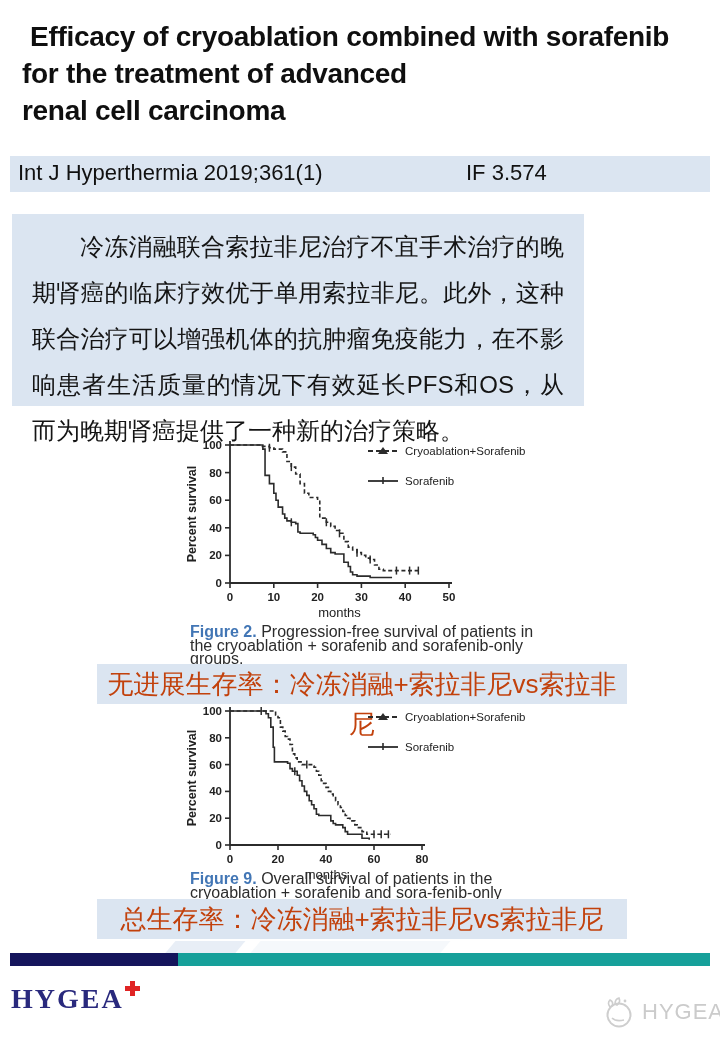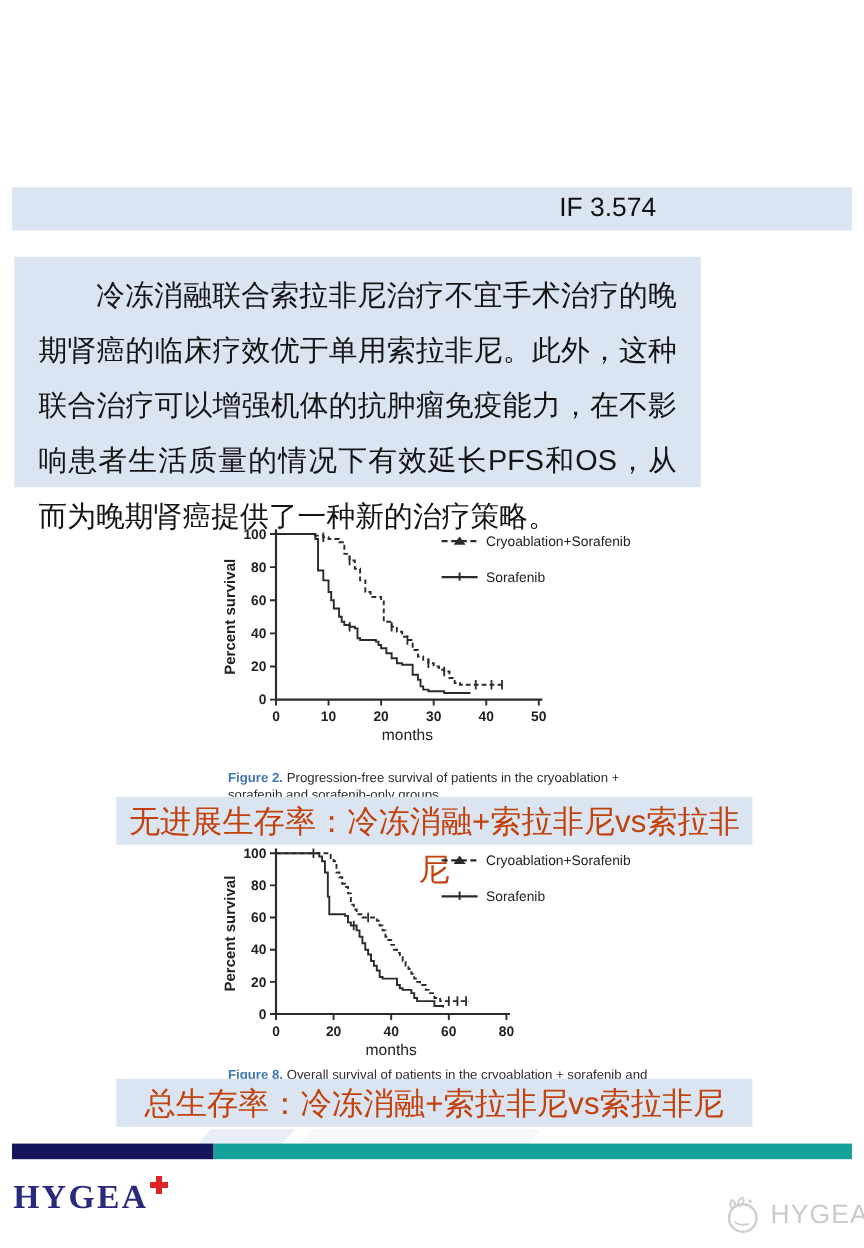--- a/index.html
+++ b/index.html
@@ -25,21 +25,21 @@
   .journal-bar .if{position:absolute;left:456px;top:4px;}
 
   .summary{position:absolute;left:12px;top:214px;width:572px;height:192px;
            background:var(--light-blue);padding:10px 20px 0 20px;}
   .summary p{font-size:24px;line-height:46px;color:#141414;text-indent:2em;text-align:justify;}
 
   .chart-svg{position:absolute;left:185px;width:360px;height:185px;}
   #pfs-svg{top:437px;}
   #os-svg{top:703px;}
 
-  .caption{position:absolute;left:190px;width:352px;font-size:11px;line-height:13.5px;color:#2c2c2c;margin-top:18px;}
+  .caption{position:absolute;left:190px;width:352px;font-size:16px;line-height:13.5px;color:#2c2c2c;}
   #caption-pfs{top:625px;}
   #caption-os{top:872px;}
   .caption .flabel{color:var(--caption-blue);font-weight:700;}
 
   .banner{position:absolute;left:97px;width:530px;height:40px;background:var(--light-blue);
           font-size:26px;line-height:40px;color:#c2410c;text-align:center;}
   #banner-pfs{top:664px;}
   #banner-os{top:899px;}
 
   .bar-deco{position:absolute;top:941px;height:13px;background:var(--light-blue);}
@@ -56,22 +56,28 @@
   .logo .cross i.h{left:0;top:5px;width:15px;height:5px;}
 
   .watermark{position:absolute;left:600px;top:994px;display:flex;align-items:center;opacity:.85;}
   .watermark .wm-text{font-size:22px;letter-spacing:1px;color:#c2c2c2;margin-left:6px;}
 </style>
 </head>
 <body>
 
 <div class="page">
 
+  <div class="title">
+    <div class="line">Efficacy of cryoablation combined with sorafenib</div>
+    <div class="line">for the treatment of advanced</div>
+    <div class="line">renal cell carcinoma</div>
+  </div>
 
   <div class="journal-bar">
+    <span class="ref">Int J Hyperthermia 2019;361(1)</span>
     <span class="if">IF 3.574</span>
   </div>
 
   <div class="summary">
     <p>冷冻消融联合索拉非尼治疗不宜手术治疗的晚期肾癌的临床疗效优于单用索拉非尼。此外，这种联合治疗可以增强机体的抗肿瘤免疫能力，在不影响患者生活质量的情况下有效延长PFS和OS，从而为晚期肾癌提供了一种新的治疗策略。</p>
   </div>
 
   <svg id="pfs-svg" class="chart-svg">
       <line x1="45" y1="4" x2="45" y2="146" stroke="#2b2b2b" stroke-width="1.8"></line>
       <line x1="45" y1="146" x2="267" y2="146" stroke="#2b2b2b" stroke-width="1.8"></line>
@@ -161,21 +167,21 @@
       <line x1="183" y1="14" x2="213" y2="14" stroke="#2b2b2b" stroke-width="1.8" stroke-dasharray="5,3"></line>
       <polygon points="193,17 203,17 198,10" fill="#2b2b2b"></polygon>
       <text x="220" y="18" font-size="11.5" fill="#222" font-family="&quot;Liberation Sans&quot;,sans-serif">Cryoablation+Sorafenib</text>
       <path d="M 45 8 H 78.6 V 8 H 81 V 10.680000000000007 H 83.4 V 14.700000000000003 H 85.8 V 24.08 H 88.2 V 44.18000000000001 H 89.4 V 58.92 H 102.6 V 60.260000000000005 H 105 V 65.62 H 107.4 V 68.3 H 112.19999999999999 V 72.32 H 114.6 V 77.68 H 117 V 83.03999999999999 H 119.4 V 88.4 H 121.80000000000001 V 92.42 H 124.19999999999999 V 97.78 H 126.6 V 101.80000000000001 H 129 V 105.82 H 131.4 V 111.18 H 133.8 V 112.52 H 143.39999999999998 V 112.52 H 145.8 V 117.88 H 148.2 V 120.56 H 150.60000000000002 V 121.9 H 157.8 V 124.58 H 160.2 V 128.6 H 162.60000000000002 V 131.28 H 174.60000000000002 V 131.28 H 177 V 135.3 H 184.2 V 136.64" fill="none" stroke="#2b2b2b" stroke-width="1.6"></path>
       <line x1="109.80000000000001" y1="64.3" x2="109.80000000000001" y2="72.3" stroke="#2b2b2b" stroke-width="1.5"></line>
       <line x1="183" y1="44" x2="213" y2="44" stroke="#2b2b2b" stroke-width="1.8"></line>
       <line x1="198" y1="40" x2="198" y2="47" stroke="#2b2b2b" stroke-width="1.6"></line>
       <text x="220" y="48" font-size="11.5" fill="#222" font-family="&quot;Liberation Sans&quot;,sans-serif">Sorafenib</text>
     </svg>
 
-  <div class="caption" id="caption-os"><span class="flabel">Figure 8.</span><span> Overall survival of patients in the cryoablation + sorafenib and sora-fenib-only groups.</span></div>
+  <div class="caption" id="caption-os"><span class="flabel">Figure 9.</span><span> Overall survival of patients in the cryoablation + sorafenib and sora-fenib-only groups.</span></div>
 
   <div class="banner" id="banner-os">总生存率：冷冻消融+索拉非尼vs索拉非尼</div>
 
   <div class="bar-deco deco1"></div>
   <div class="bar-deco deco2"></div>
   <div class="bottom-bar-navy"></div>
   <div class="bottom-bar-teal"></div>
 
   <div class="logo"><span>HYGEA</span><span class="cross"><i class="v"></i><i class="h"></i></span></div>
 

